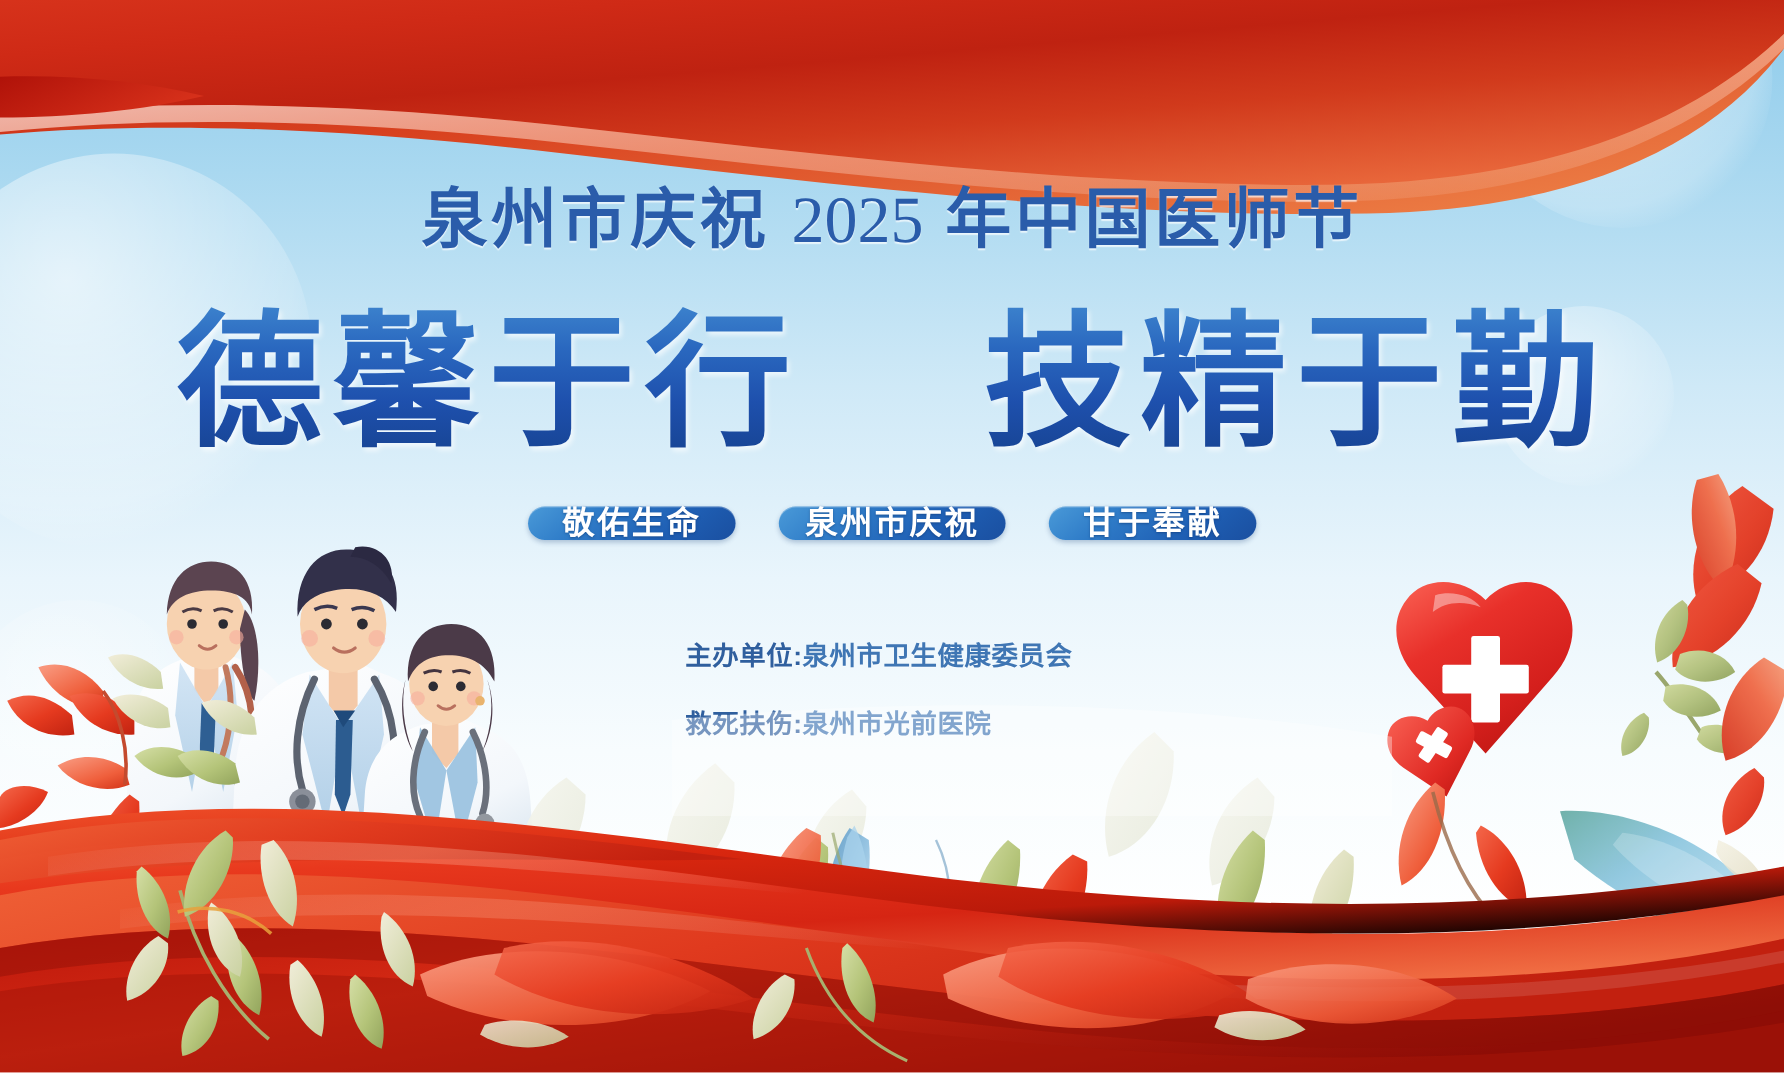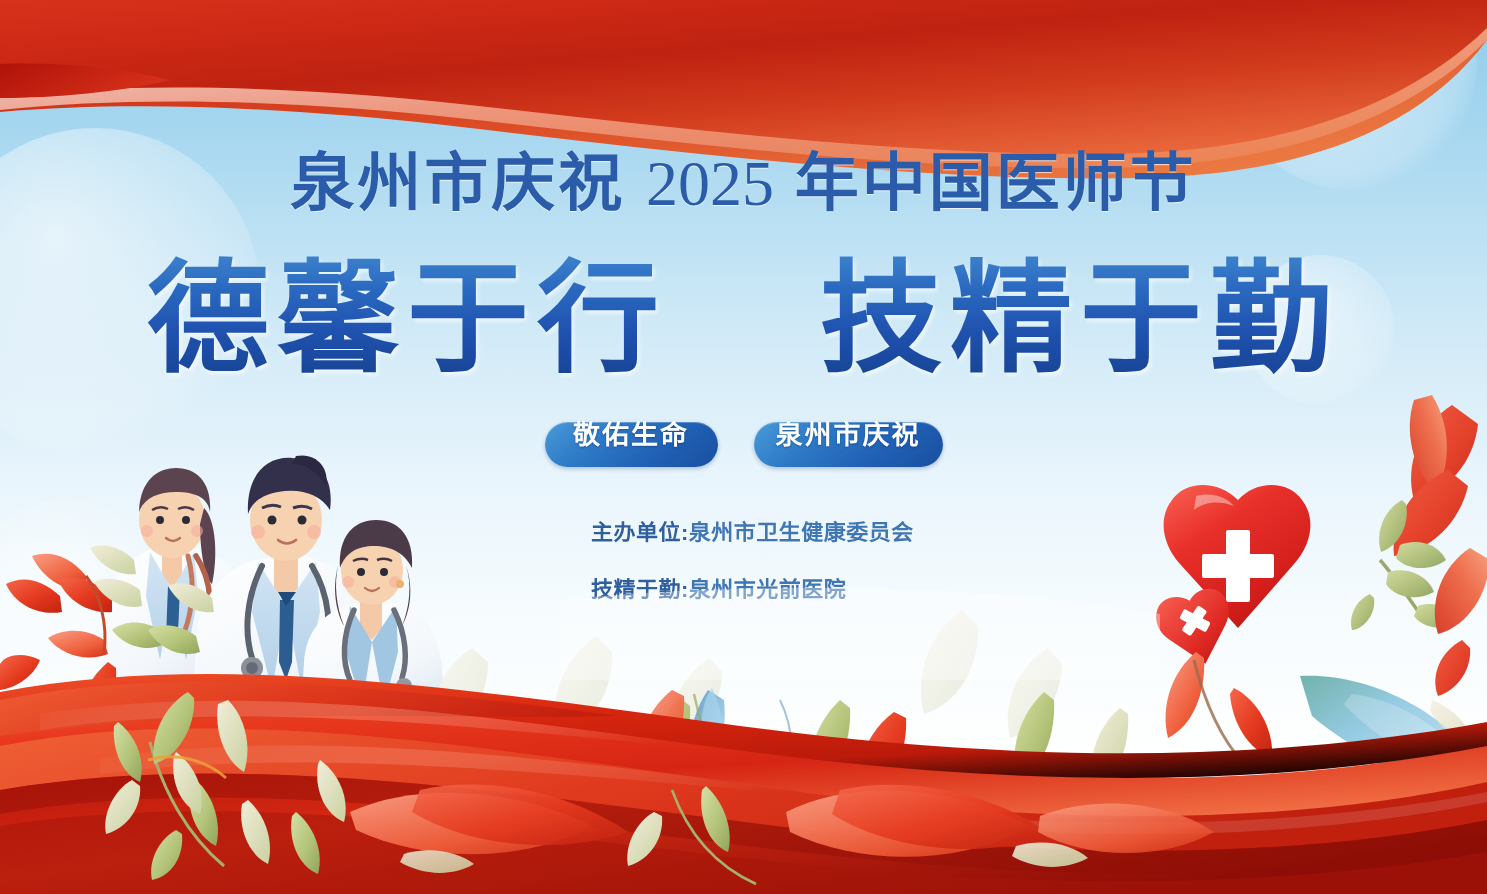--- a/index.html
+++ b/index.html
@@ -27,21 +27,21 @@
   .c4{ left:-30px; top:500px; width:190px; height:190px;
        background:radial-gradient(circle at 42% 40%,rgba(255,255,255,.42),rgba(255,255,255,0) 72%); }
   .dot-bubble{ position:absolute; left:985px; top:92px; width:15px; height:15px;
        border-radius:50%; background:#ffffff; box-shadow:0 0 7px 3px rgba(255,255,255,.75); }
 
   
   #content{ position:absolute; inset:0; }
 
   .kicker{
     position:absolute; left:0; right:0; top:153px; text-align:center;
-    font-size:64px; line-height:60px; font-weight:700; letter-spacing:3px;
+    font-size:55px; line-height:60px; font-weight:700; letter-spacing:3px;
     color:#2a5caa; white-space:nowrap;
     text-shadow:0 1px 1px rgba(255,255,255,.7);
   }
   .kicker .yr{ font-family:"Liberation Serif","DejaVu Serif",serif; font-weight:400; letter-spacing:0px; }
 
   .headline{
     position:absolute; left:0; right:0; top:248px; text-align:center;
     font-size:122px; line-height:140px; font-weight:700; white-space:nowrap;
     font-family:"DejaVu Serif","Liberation Serif",serif;
     letter-spacing:8px;
@@ -50,33 +50,33 @@
     color:transparent; -webkit-text-fill-color:transparent;
     filter:drop-shadow(2px 3px 2px rgba(255,255,255,.65));
   }
   .headline .gap{ display:inline-block; width:52px; }
 
   .badges{
     position:absolute; left:0; right:0; top:422px;
     display:flex; justify-content:center; align-items:center; gap:36px;
   }
   .badge{
-    min-width:173px; height:45px; border-radius:23px;
-    display:flex; justify-content:center;
+    min-width:173px; height:28px; border-radius:23px;
+    display:flex; align-items:center; justify-content:center;
     background:linear-gradient(140deg,#4a9ad8 0%,#2f7cc8 30%,#1f5fb4 68%,#1a4fa0 100%);
     box-shadow:0 2px 4px rgba(20,60,120,.28), inset 0 1px 0 rgba(255,255,255,.28);
     padding:0 22px;
   }
   .badge span{
     color:#ffffff; font-size:27px; font-weight:700; letter-spacing:2px;
     line-height:1; white-space:nowrap;
     text-shadow:0 1px 2px rgba(12,44,96,.45);
   }
 
-  .orgs{ position:absolute; left:571px; top:518px;margin-left:20px; }
+  .orgs{ position:absolute; left:571px; top:532px; }
   .orgline{
     font-size:22px; line-height:29px; font-weight:700; color:#3a6fae;
     letter-spacing:.5px; white-space:nowrap; margin-bottom:28px;
     text-shadow:0 1px 1px rgba(255,255,255,.6);
   }
   .orgline b{ font-weight:700; color:#2f5f9e; }
   .orgline i{ font-style:normal; font-weight:600; color:#3f76b4; }
 
   #fg{ position:absolute; inset:0; pointer-events:none; }
 </style>
@@ -192,28 +192,31 @@
       <span>技精于勤</span>
     </div>
 
     <div class="badges">
       <div class="badge">
         <span>敬佑生命</span>
       </div>
       <div class="badge">
         <span>泉州市庆祝</span>
       </div>
+      <div class="badge">
+        <span>甘于奉献</span>
+      </div>
     </div>
 
     <div class="orgs">
       <div class="orgline">
         <b>主办单位:</b><i>泉州市卫生健康委员会</i>
       </div>
       <div class="orgline">
-        <b>技精于勤:</b><i>泉州市光前医院</i>
+        <b>救死扶伤:</b><i>泉州市光前医院</i>
       </div>
     </div>
   </div>
 
   <svg id="fg" class="svgfull" viewBox="0 0 1487 894">
     <defs>
       <linearGradient id="coat" x1="0" y1="0" x2="0.6" y2="1">
         <stop offset="0%" stop-color="#ffffff"></stop>
           <stop offset="70%" stop-color="#f3f7fb"></stop>
         <stop offset="100%" stop-color="#dfe9f2"></stop>

